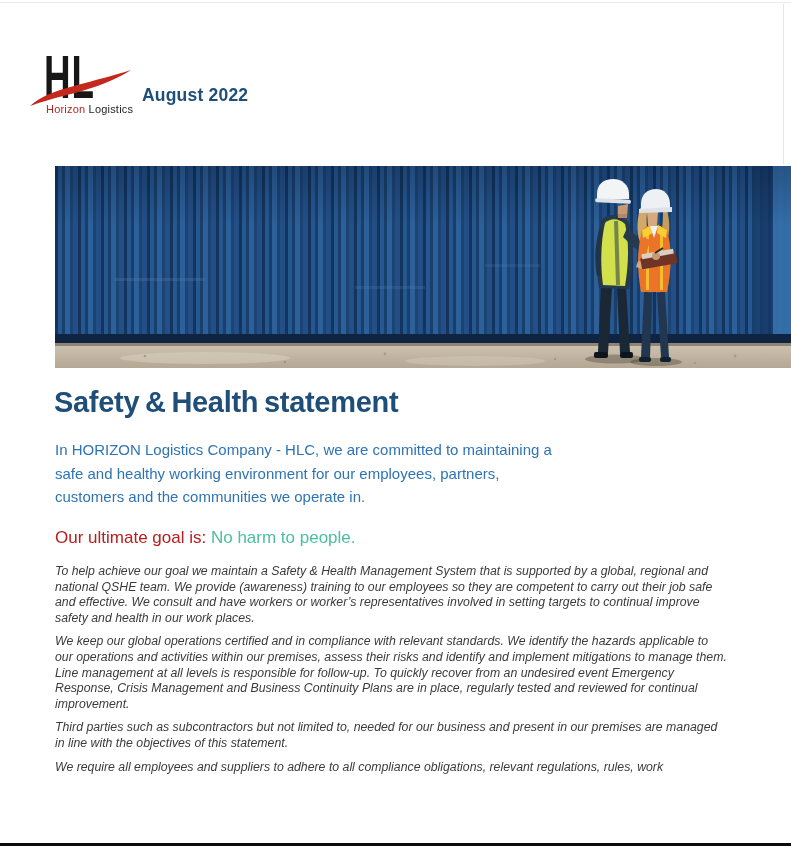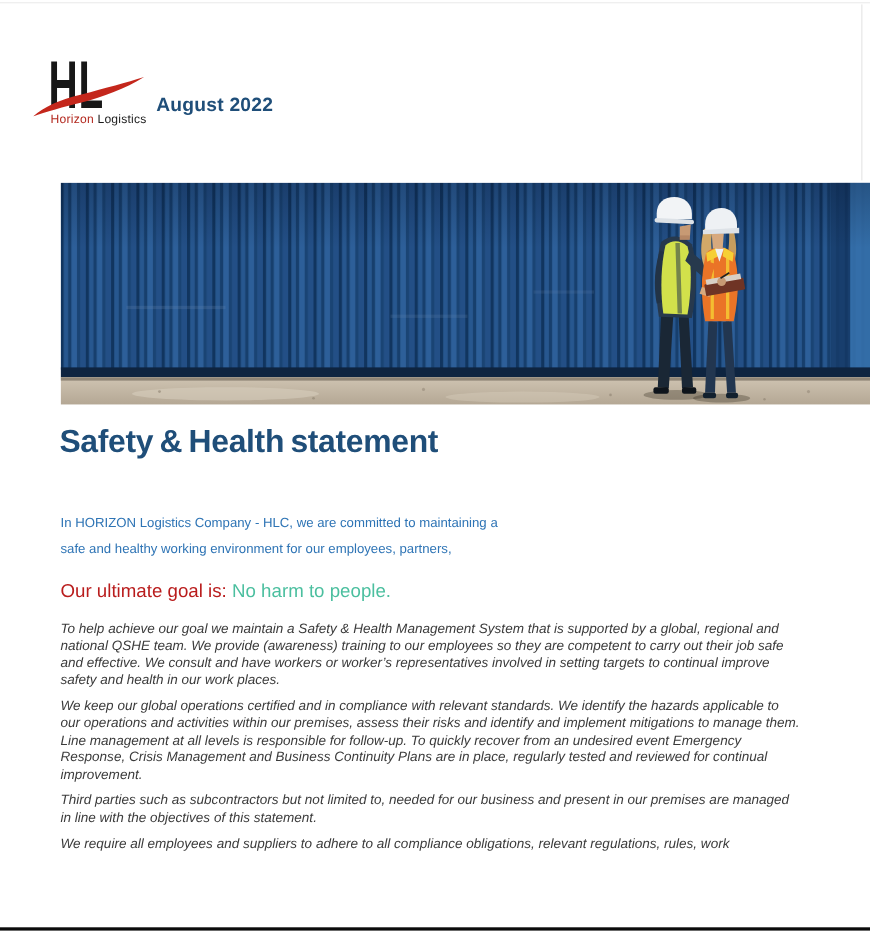--- a/index.html
+++ b/index.html
@@ -30,22 +30,22 @@
   
   .banner{position:absolute;left:55px;top:166px;width:736px;height:202px;overflow:hidden;}
   .banner svg{display:block;}
 
   
   .title{
     position:absolute;left:54px;top:386px;
     font-size:29px;font-weight:bold;color:#1f4e79;letter-spacing:-0.3px;word-spacing:-2px;
   }
   .intro{
-    position:absolute;left:55px;top:464px;
-    font-size:12px;line-height:23.5px;color:#2e74b5;
+    position:absolute;left:55px;top:438px;
+    font-size:15px;line-height:23.5px;color:#2e74b5;
   }
   .goal{
     position:absolute;left:55px;top:528px;
     font-size:17px;
   }
   .goal .goal-label{color:#b91c1c;}
   .goal .goal-value{color:#4bbf9f;text-align:center;}
   .bodytext{
     position:absolute;left:55px;top:564px;width:672px;
     font-size:12.3px;line-height:15.6px;color:#3b3b3b;
@@ -165,20 +165,21 @@
       <circle cx="601" cy="90" r="4" fill="#c79a74"></circle>
       <line x1="600" y1="87" x2="608" y2="82" stroke="#222222" stroke-width="1.5"></line>
     </svg>
   </div>
 
   <div class="title">Safety &amp; Health statement</div>
 
   <div class="intro">
     <div>In HORIZON Logistics Company - HLC, we are committed to maintaining a</div>
     <div>safe and healthy working environment for our employees, partners,</div>
+    <div>customers and the communities we operate in.</div>
   </div>
 
   <div class="goal">
     <span class="goal-label">Our ultimate goal is:</span>
     <span class="goal-value">No harm to people.</span>
   </div>
 
   <div class="bodytext">
     <p>To help achieve our goal we maintain a Safety &amp; Health Management System that is supported by a global, regional and national QSHE team. We provide (awareness) training to our employees so they are competent to carry out their job safe and effective. We consult and have workers or worker’s representatives involved in setting targets to continual improve safety and health in our work places.</p>
     <p>We keep our global operations certified and in compliance with relevant standards. We identify the hazards applicable to our operations and activities within our premises, assess their risks and identify and implement mitigations to manage them. Line management at all levels is responsible for follow-up. To quickly recover from an undesired event Emergency Response, Crisis Management and Business Continuity Plans are in place, regularly tested and reviewed for continual improvement.</p>

